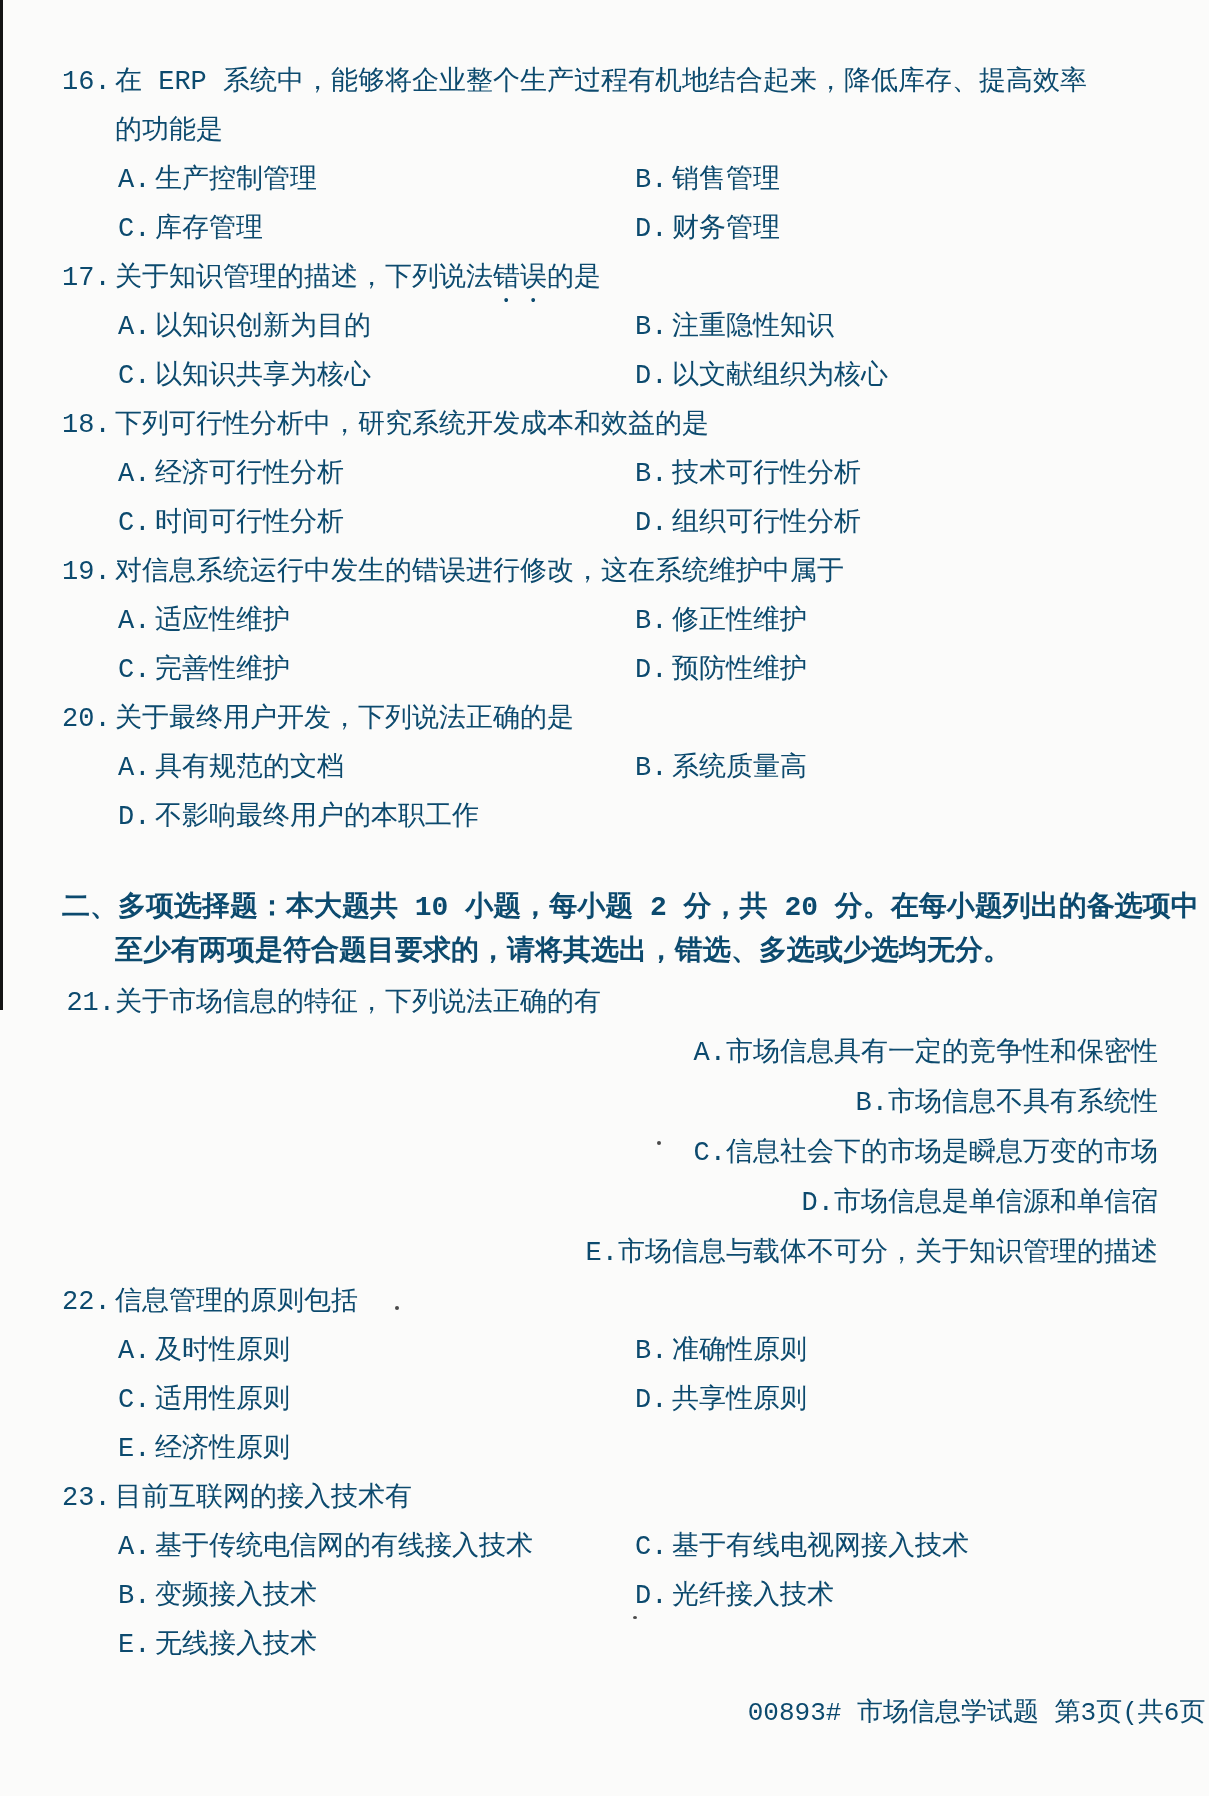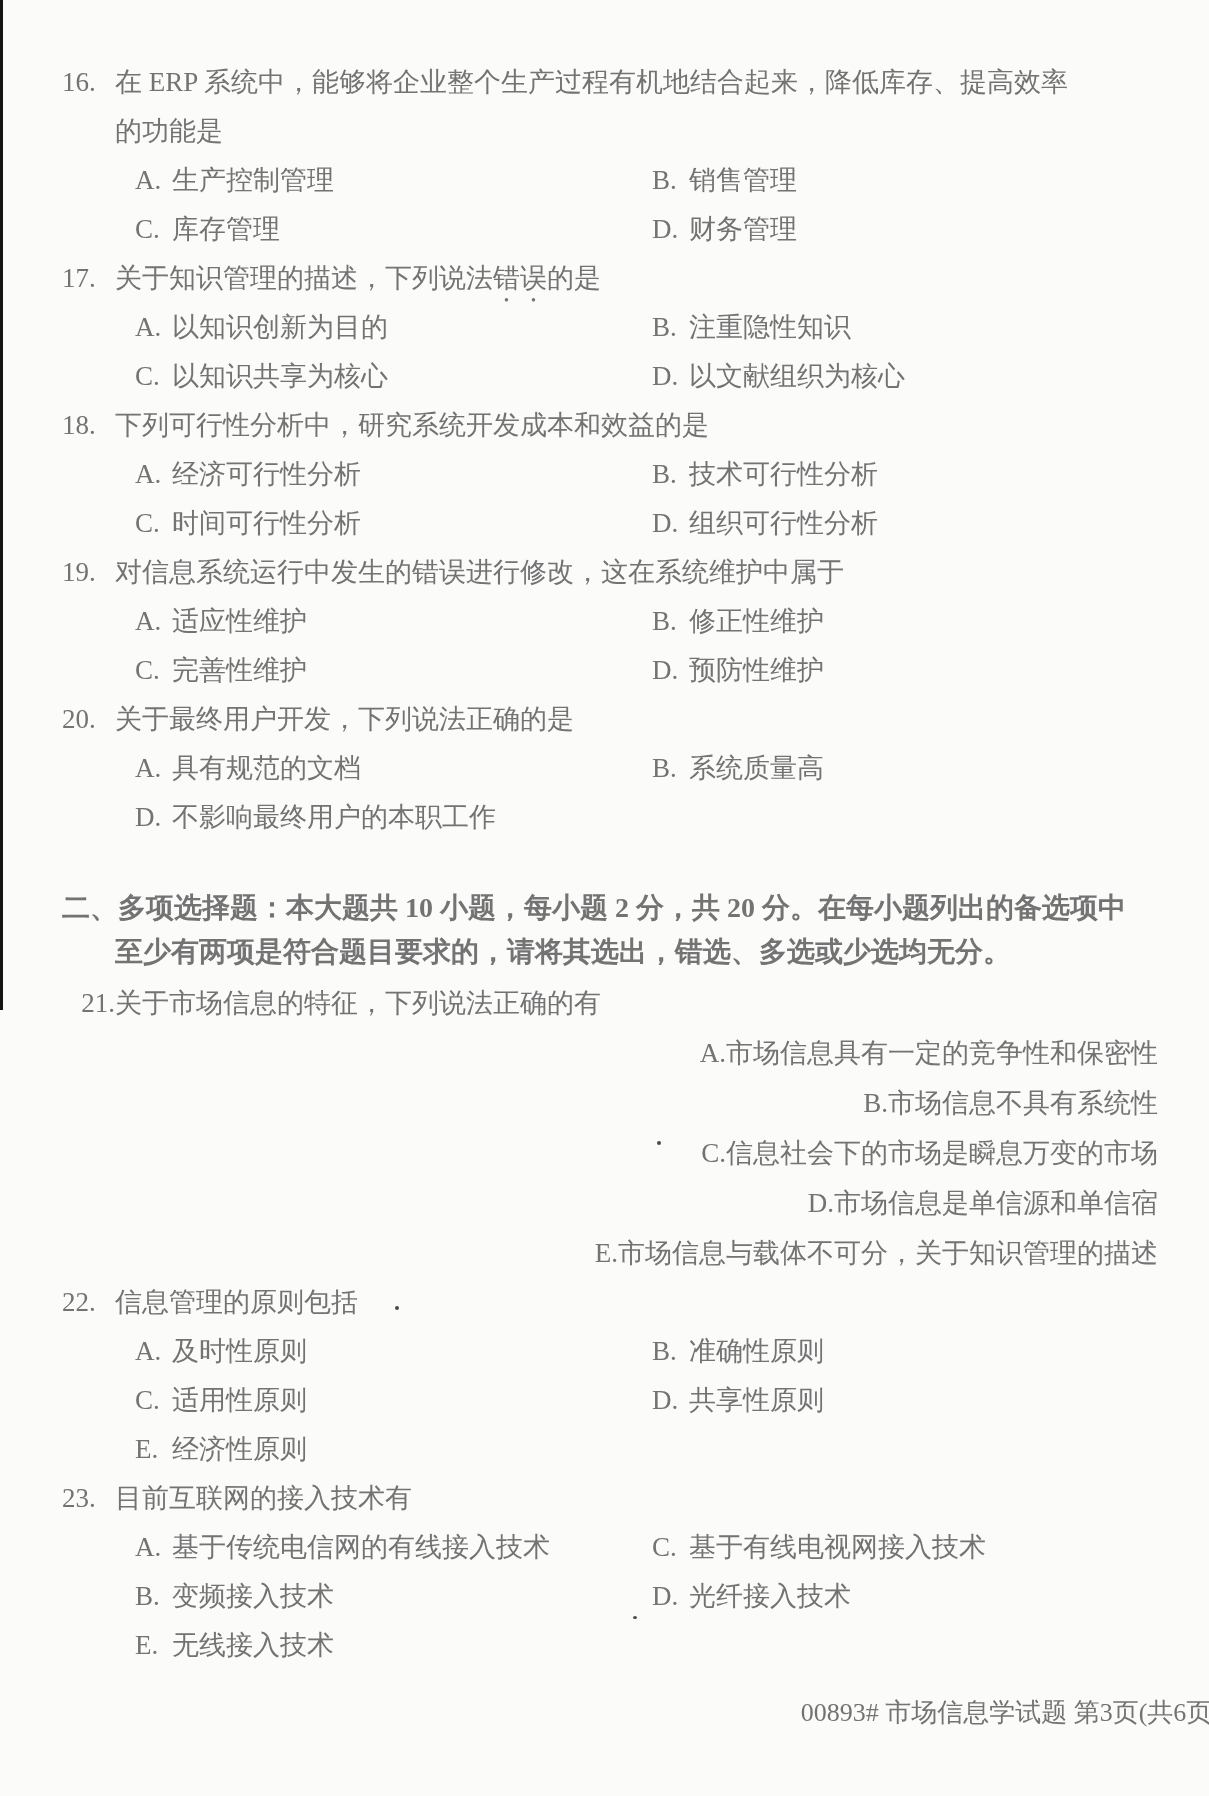--- a/index.html
+++ b/index.html
@@ -1,31 +1,31 @@
 <!DOCTYPE html>
 <html><head>
 <meta charset="utf-8">
 <style>
   html,body{margin:0;padding:0;background:#dcdcdc;}
   .page{
     position:relative;
     width:1209px;height:1796px;
     background:#fbfbfa;
-    color:#737373;
-    font-family:Liberation Serif, serif;
+    color:#0c4a6e;
+    font-family:Liberation Mono, monospace;
     overflow:hidden;
   }
   .content{position:absolute;left:62px;top:58px;width:1096px;}
   .line{font-size:27px;line-height:49px;height:49px;white-space:nowrap;}
   .qhead{display:flex;}
   .qnum{flex:0 0 53px;}
   .stem2{padding-left:53px;}
   .opts{padding-left:56px;}
   .opts.twocol{display:grid;grid-template-columns:517px 1fr;}
-  .opt{font-size:27px;line-height:49px;height:49px;white-space:nowrap;margin-left:17px;}
+  .opt{font-size:27px;line-height:49px;height:49px;white-space:nowrap;}
   .q21 .opt{line-height:50px;height:50px;}
   .q21{margin-top:5px;text-align:right;}
   .olet{display:inline-block;min-width:37px;}
   .sechead{margin-top:44px;font-weight:700;}
   .sechead .line{font-size:28px;line-height:44px;height:44px;}
   .emph{
     -webkit-text-emphasis:filled dot;
     -webkit-text-emphasis-position:under right;
     text-emphasis:filled dot;
     text-emphasis-position:under right;

